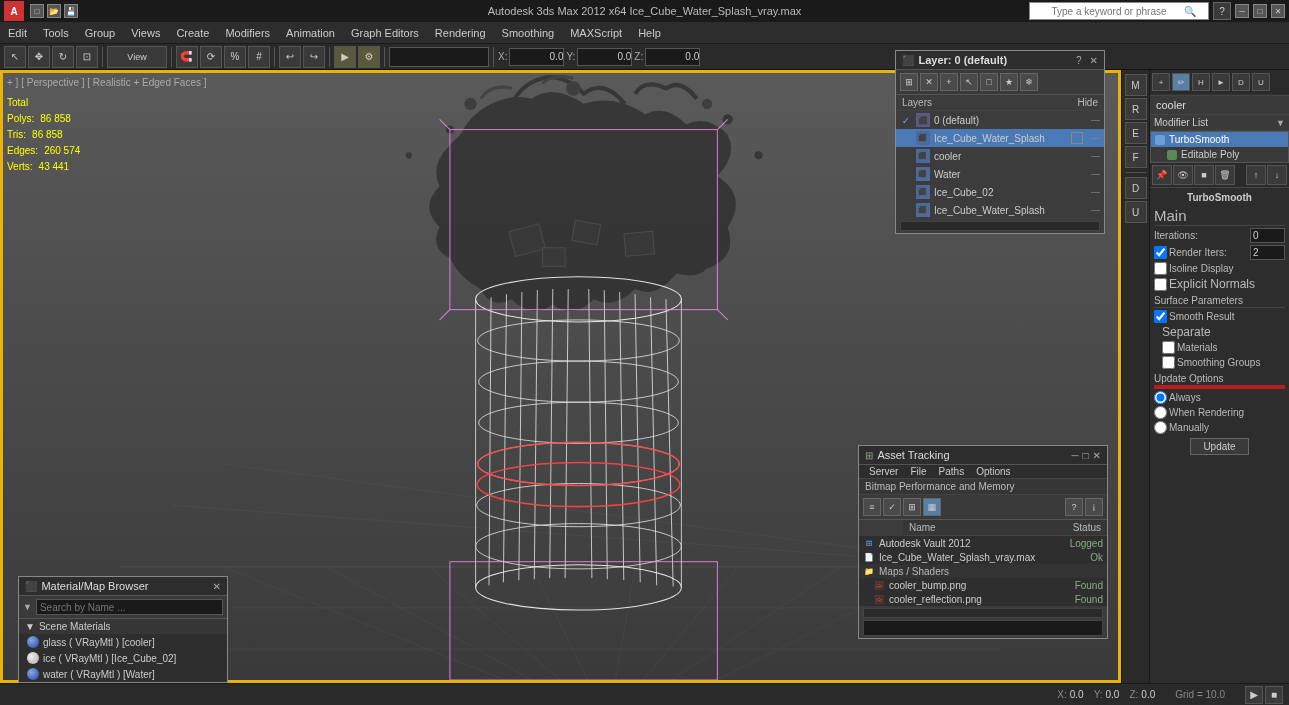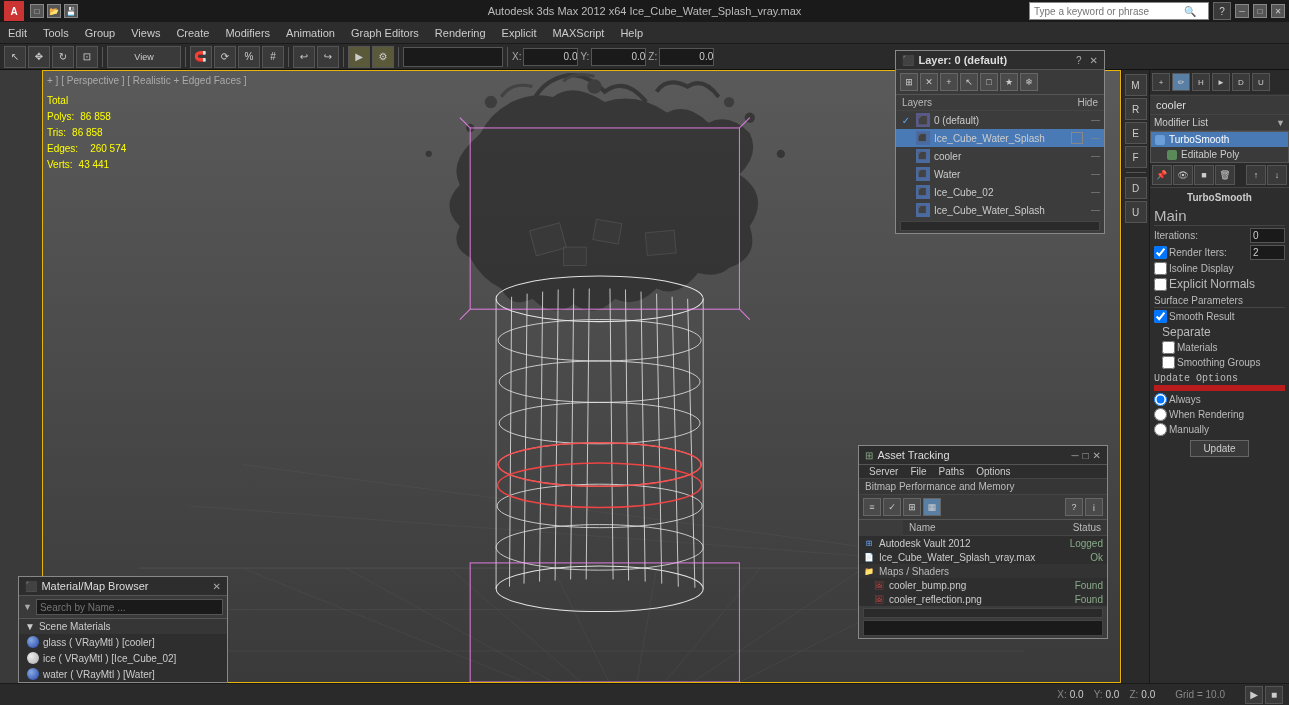--- a/index.html
+++ b/index.html
@@ -12,21 +12,21 @@
     
     #menubar { height: 22px; background: #2d2d2d; display: flex; align-items: center; border-bottom: 1px solid #1a1a1a; }
     .menu-item { padding: 2px 8px; color: #ccc; font-size: 11px; cursor: pointer; height: 100%; display: flex; align-items: center; }
 
     
     #toolbar { height: 26px; background: #2a2a2a; display: flex; align-items: center; padding: 0 4px; gap: 2px; border-bottom: 1px solid #1a1a1a; }
     .tool-btn { width: 22px; height: 22px; background: #3a3a3a; border: 1px solid #555; display: flex; align-items: center; justify-content: center; font-size: 10px; color: #ccc; cursor: pointer; }
     .tool-sep { width: 1px; height: 20px; background: #555; margin: 0 2px; }
 
     
-    #viewport { flex: 1; background: #4a4a4a; position: relative; overflow: hidden; border: 1px solid #eab308; margin-left: 42px; }
+    #viewport { flex: 1; background: #4a4a4a; position: relative; overflow: hidden; border: 3px solid #eab308; }
 
     
     #rightpanel { width: 140px; background: #2d2d2d; border-left: 1px solid #1a1a1a; display: flex; flex-direction: column; }
     .rtool-btn { width: 20px; height: 20px; background: #3a3a3a; border: 1px solid #555; display: flex; align-items: center; justify-content: center; font-size: 9px; color: #ccc; cursor: pointer; }
 
     
     #turbopanel { padding: 4px; font-size: 10px; flex: 1; overflow-y: auto; }
 
     
     #layers-panel { position: absolute; top: 50px; left: 895px; width: 210px; background: #3c3c3c; border: 1px solid #888; z-index: 100; }
@@ -91,52 +91,52 @@
 <div id="titlebar" style="position:relative; height:22px; background:#1a1a1a; display:flex; align-items:center; padding:0 4px;">
   <div style="width:20px;height:20px;background:#cc3333;display:flex;align-items:center;justify-content:center;color:white;font-size:10px;font-weight:bold;margin-right:6px;">A</div>
   <div style="display:flex;gap:3px;">
     <div class="tb-btn">□</div>
     <div class="tb-btn">📂</div>
     <div class="tb-btn">💾</div>
   </div>
   <div style="position:absolute;left:50%;transform:translateX(-50%);color:#bbb;font-size:11px;white-space:nowrap;">Autodesk 3ds Max  2012 x64    Ice_Cube_Water_Splash_vray.max</div>
   <div style="margin-left:auto;display:flex;align-items:center;gap:4px;">
     <div style="display:flex;align-items:center;background:#fff;border:1px solid #888;height:18px;padding:0 4px;width:180px;">
-      <input style="border: none; outline: none; font-size: 10px; color: rgb(85, 85, 85); width: 150px; background: transparent;" placeholder="Type a keyword or phrase">
+      <input style="border: none; outline: none; font-size: 10px; color: rgb(85, 85, 85); width: 150px; background: transparent; text-align: center;" placeholder="Type a keyword or phrase">
       <span style="font-size:10px;">🔍</span>
     </div>
     <div style="width:18px;height:18px;background:#3a3a3a;border:1px solid #666;display:flex;align-items:center;justify-content:center;font-size:10px;color:#ccc;">?</div>
     <div class="tb-btn">─</div>
     <div class="tb-btn">□</div>
     <div class="tb-btn">✕</div>
   </div>
 </div>
 
 <div id="menubar" style="height:22px;background:#2d2d2d;display:flex;align-items:center;border-bottom:1px solid #1a1a1a;">
   <div class="menu-item">Edit</div>
   <div class="menu-item">Tools</div>
   <div class="menu-item">Group</div>
   <div class="menu-item">Views</div>
   <div class="menu-item">Create</div>
   <div class="menu-item">Modifiers</div>
   <div class="menu-item">Animation</div>
   <div class="menu-item">Graph Editors</div>
   <div class="menu-item">Rendering</div>
-  <div class="menu-item">Explicit</div>
+  <div class="menu-item">Smoothing</div>
   <div class="menu-item">MAXScript</div>
   <div class="menu-item">Help</div>
 </div>
 
 <div id="toolbar" style="height:26px;background:#2a2a2a;display:flex;align-items:center;padding:0 4px;gap:2px;border-bottom:1px solid #111;">
   <div class="tool-btn">↖</div>
   <div class="tool-btn">✥</div>
   <div class="tool-btn">↻</div>
   <div class="tool-btn">⊡</div>
   <div class="tool-sep"></div>
-  <div class="tool-btn" style="width:74px;font-size:9px;">View</div>
+  <div class="tool-btn" style="width:60px;font-size:9px;">View</div>
   <div class="tool-sep"></div>
   <div class="tool-btn">🧲</div>
   <div class="tool-btn">⟳</div>
   <div class="tool-btn">%</div>
   <div class="tool-btn">#</div>
   <div class="tool-sep"></div>
   <div class="tool-btn">↩</div>
   <div class="tool-btn">↪</div>
   <div class="tool-sep"></div>
   <div class="tool-btn" style="background:#5a5a3a;">▶</div>
@@ -268,21 +268,21 @@
     <div style="position:absolute;top:22px;left:4px;color:#ffff00;font-size:10px;line-height:16px;">
       <div><span>Total</span></div>
       <div style="display:flex;gap:6px;">
         <span>Polys:</span>
         <span>86 858</span>
       </div>
       <div style="display:flex;gap:6px;">
         <span>Tris:</span>
         <span>86 858</span>
       </div>
-      <div style="display:flex;gap:12px;">
+      <div style="display:flex;gap:6px;">
         <span>Edges:</span>
         <span>260 574</span>
       </div>
       <div style="display:flex;gap:6px;">
         <span>Verts:</span>
         <span>43 441</span>
       </div>
     </div>
   </div>
 
@@ -375,21 +375,21 @@
           <input type="checkbox" style="margin: 0px;">
           <span style="color:#bbb;font-size:10px;">Materials</span>
         </div>
         <div style="display:flex;align-items:center;gap:2px;margin:2px 0 2px 8px;">
           <input type="checkbox" style="margin: 0px;">
           <span style="color:#bbb;font-size:10px;">Smoothing Groups</span>
         </div>
       </div>
 
       <div style="margin-bottom:4px;">
-        <div style="color:#bbb;font-size:10px;margin-bottom:2px;border-bottom:6px solid #b91c1c;padding-bottom:1px;font-family:Liberation Mono, monospace;">Update Options</div>
+        <div style="color:#bbb;font-size:10px;margin-bottom:2px;border-bottom:4px solid #b91c1c;padding-bottom:1px;">Update Options</div>
         <div style="display:flex;align-items:center;gap:2px;margin:2px 0;">
           <input type="radio" name="update" checked="" style="margin: 0px;">
           <span style="color:#bbb;font-size:10px;">Always</span>
         </div>
         <div style="display:flex;align-items:center;gap:2px;margin:2px 0;">
           <input type="radio" name="update" style="margin: 0px;">
           <span style="color:#bbb;font-size:10px;">When Rendering</span>
         </div>
         <div style="display:flex;align-items:center;gap:2px;margin:2px 0;">
           <input type="radio" name="update" style="margin: 0px;">

